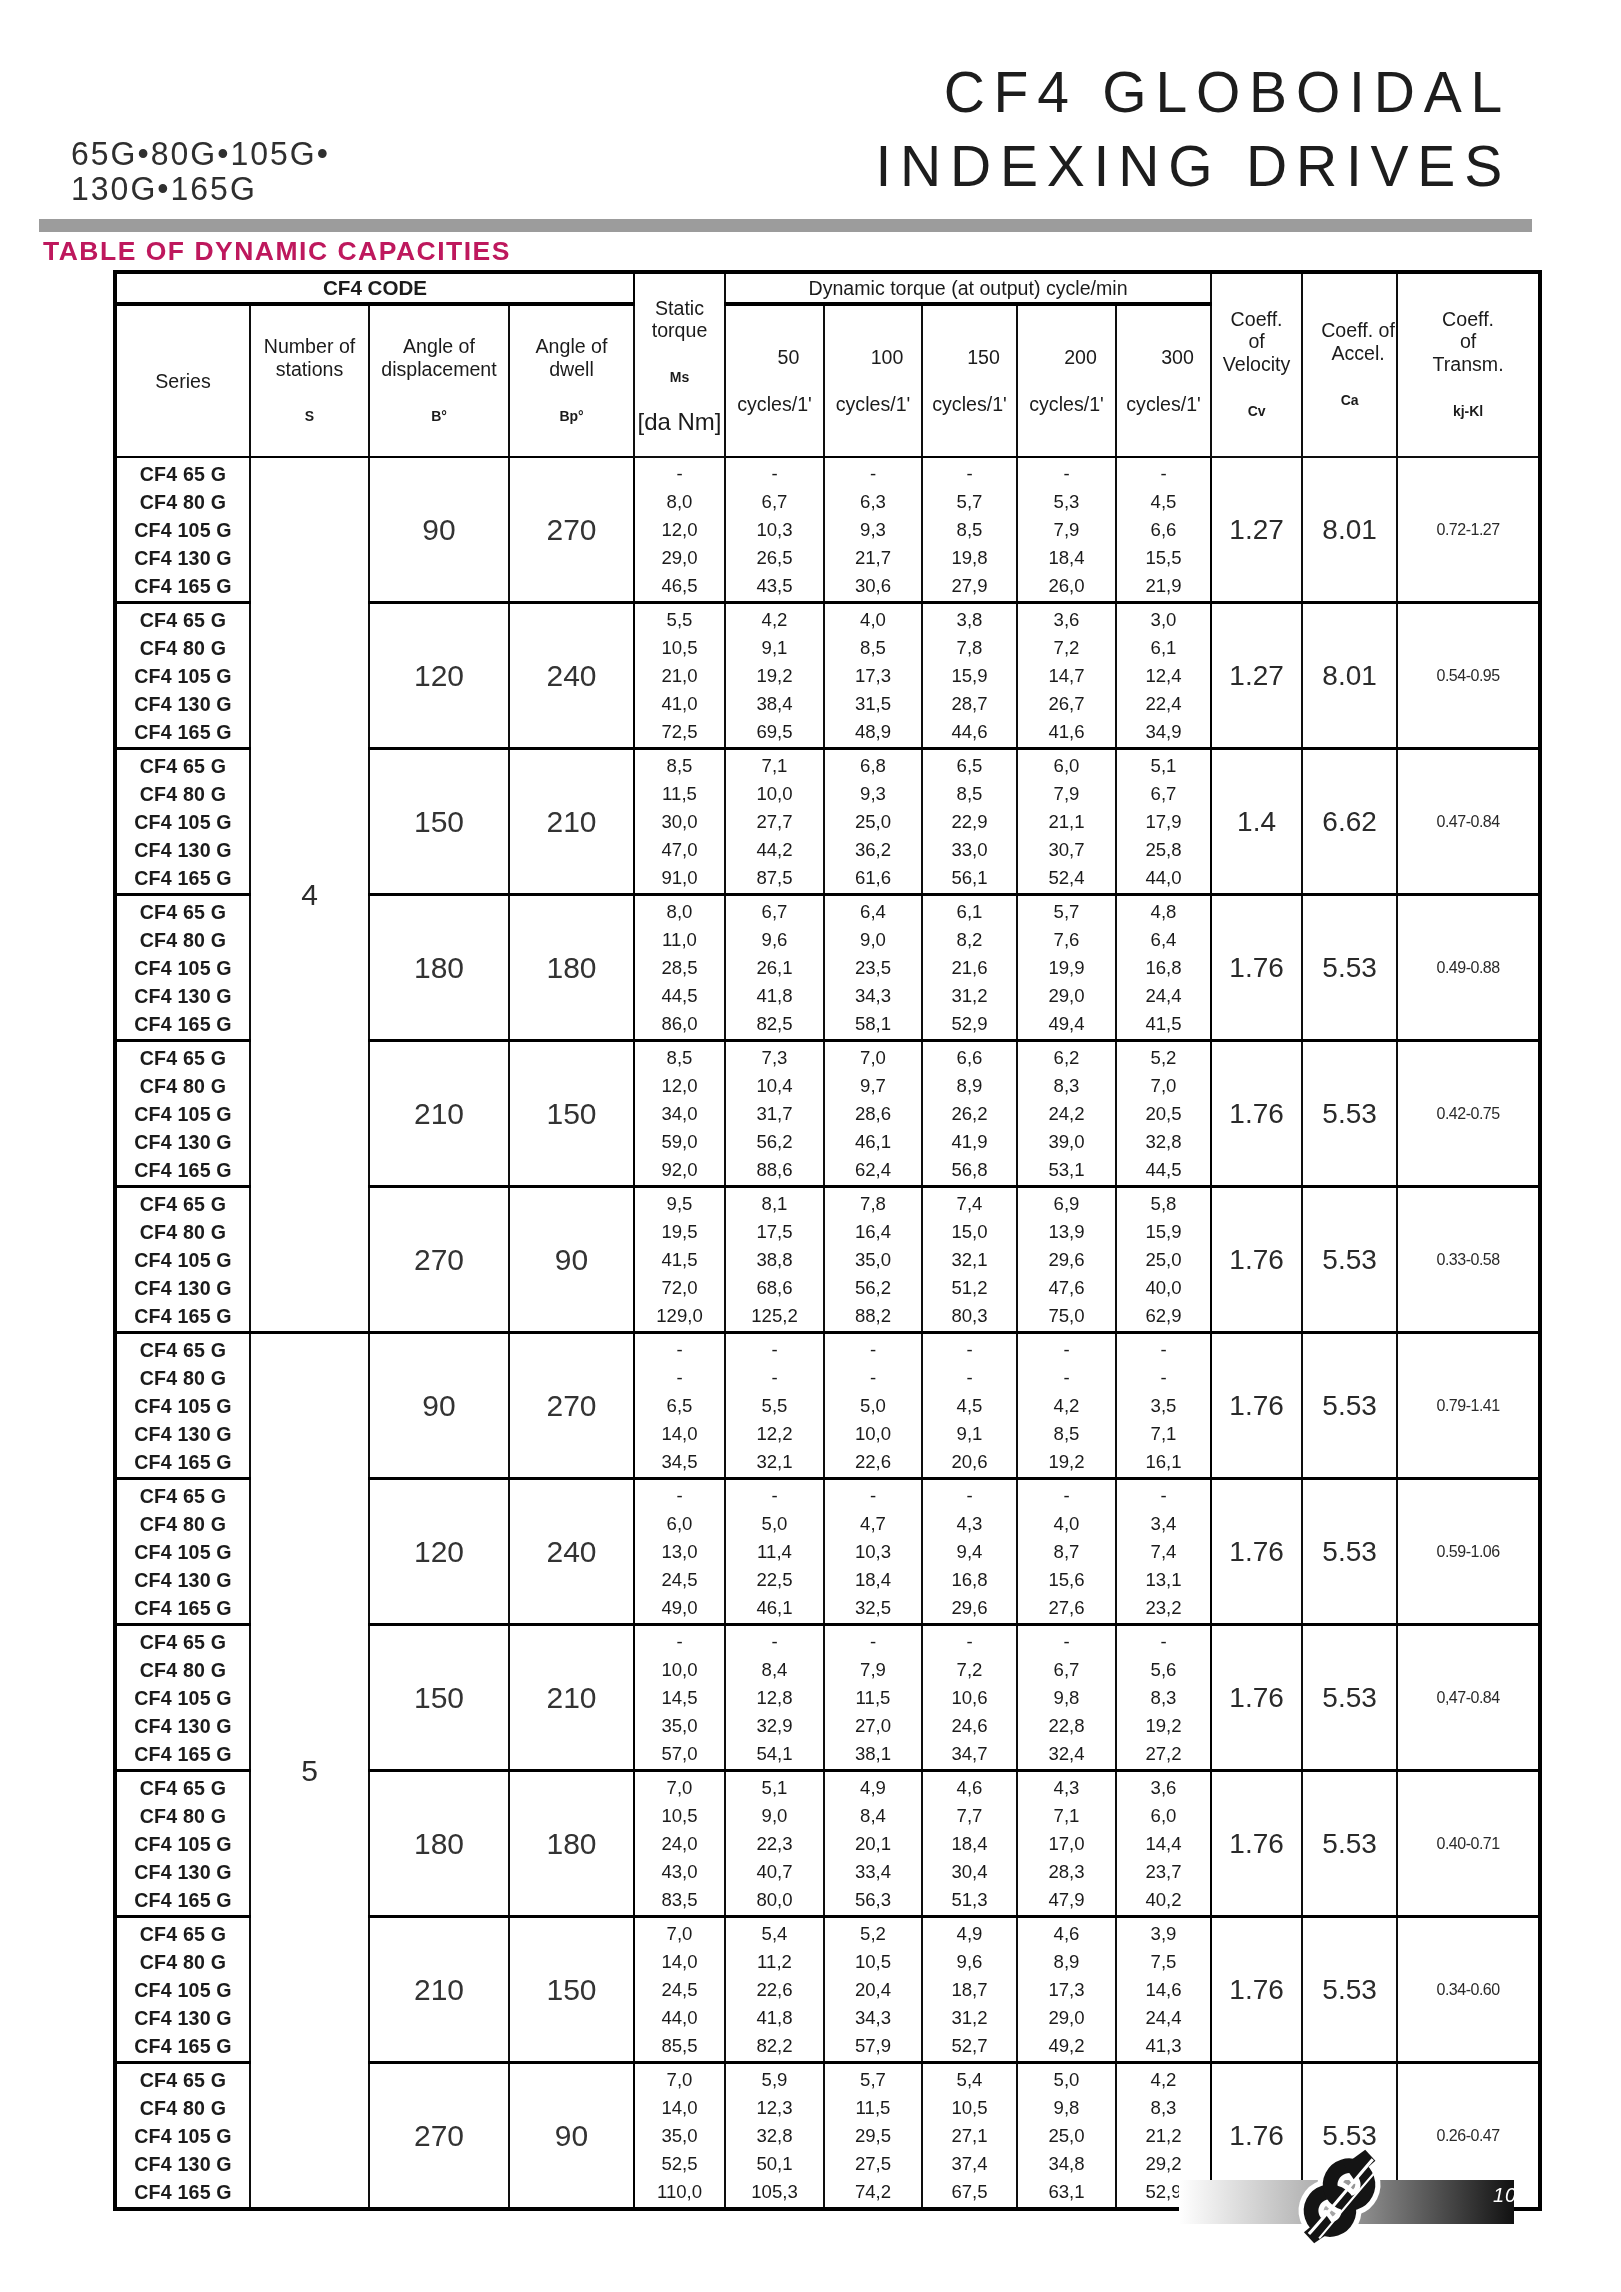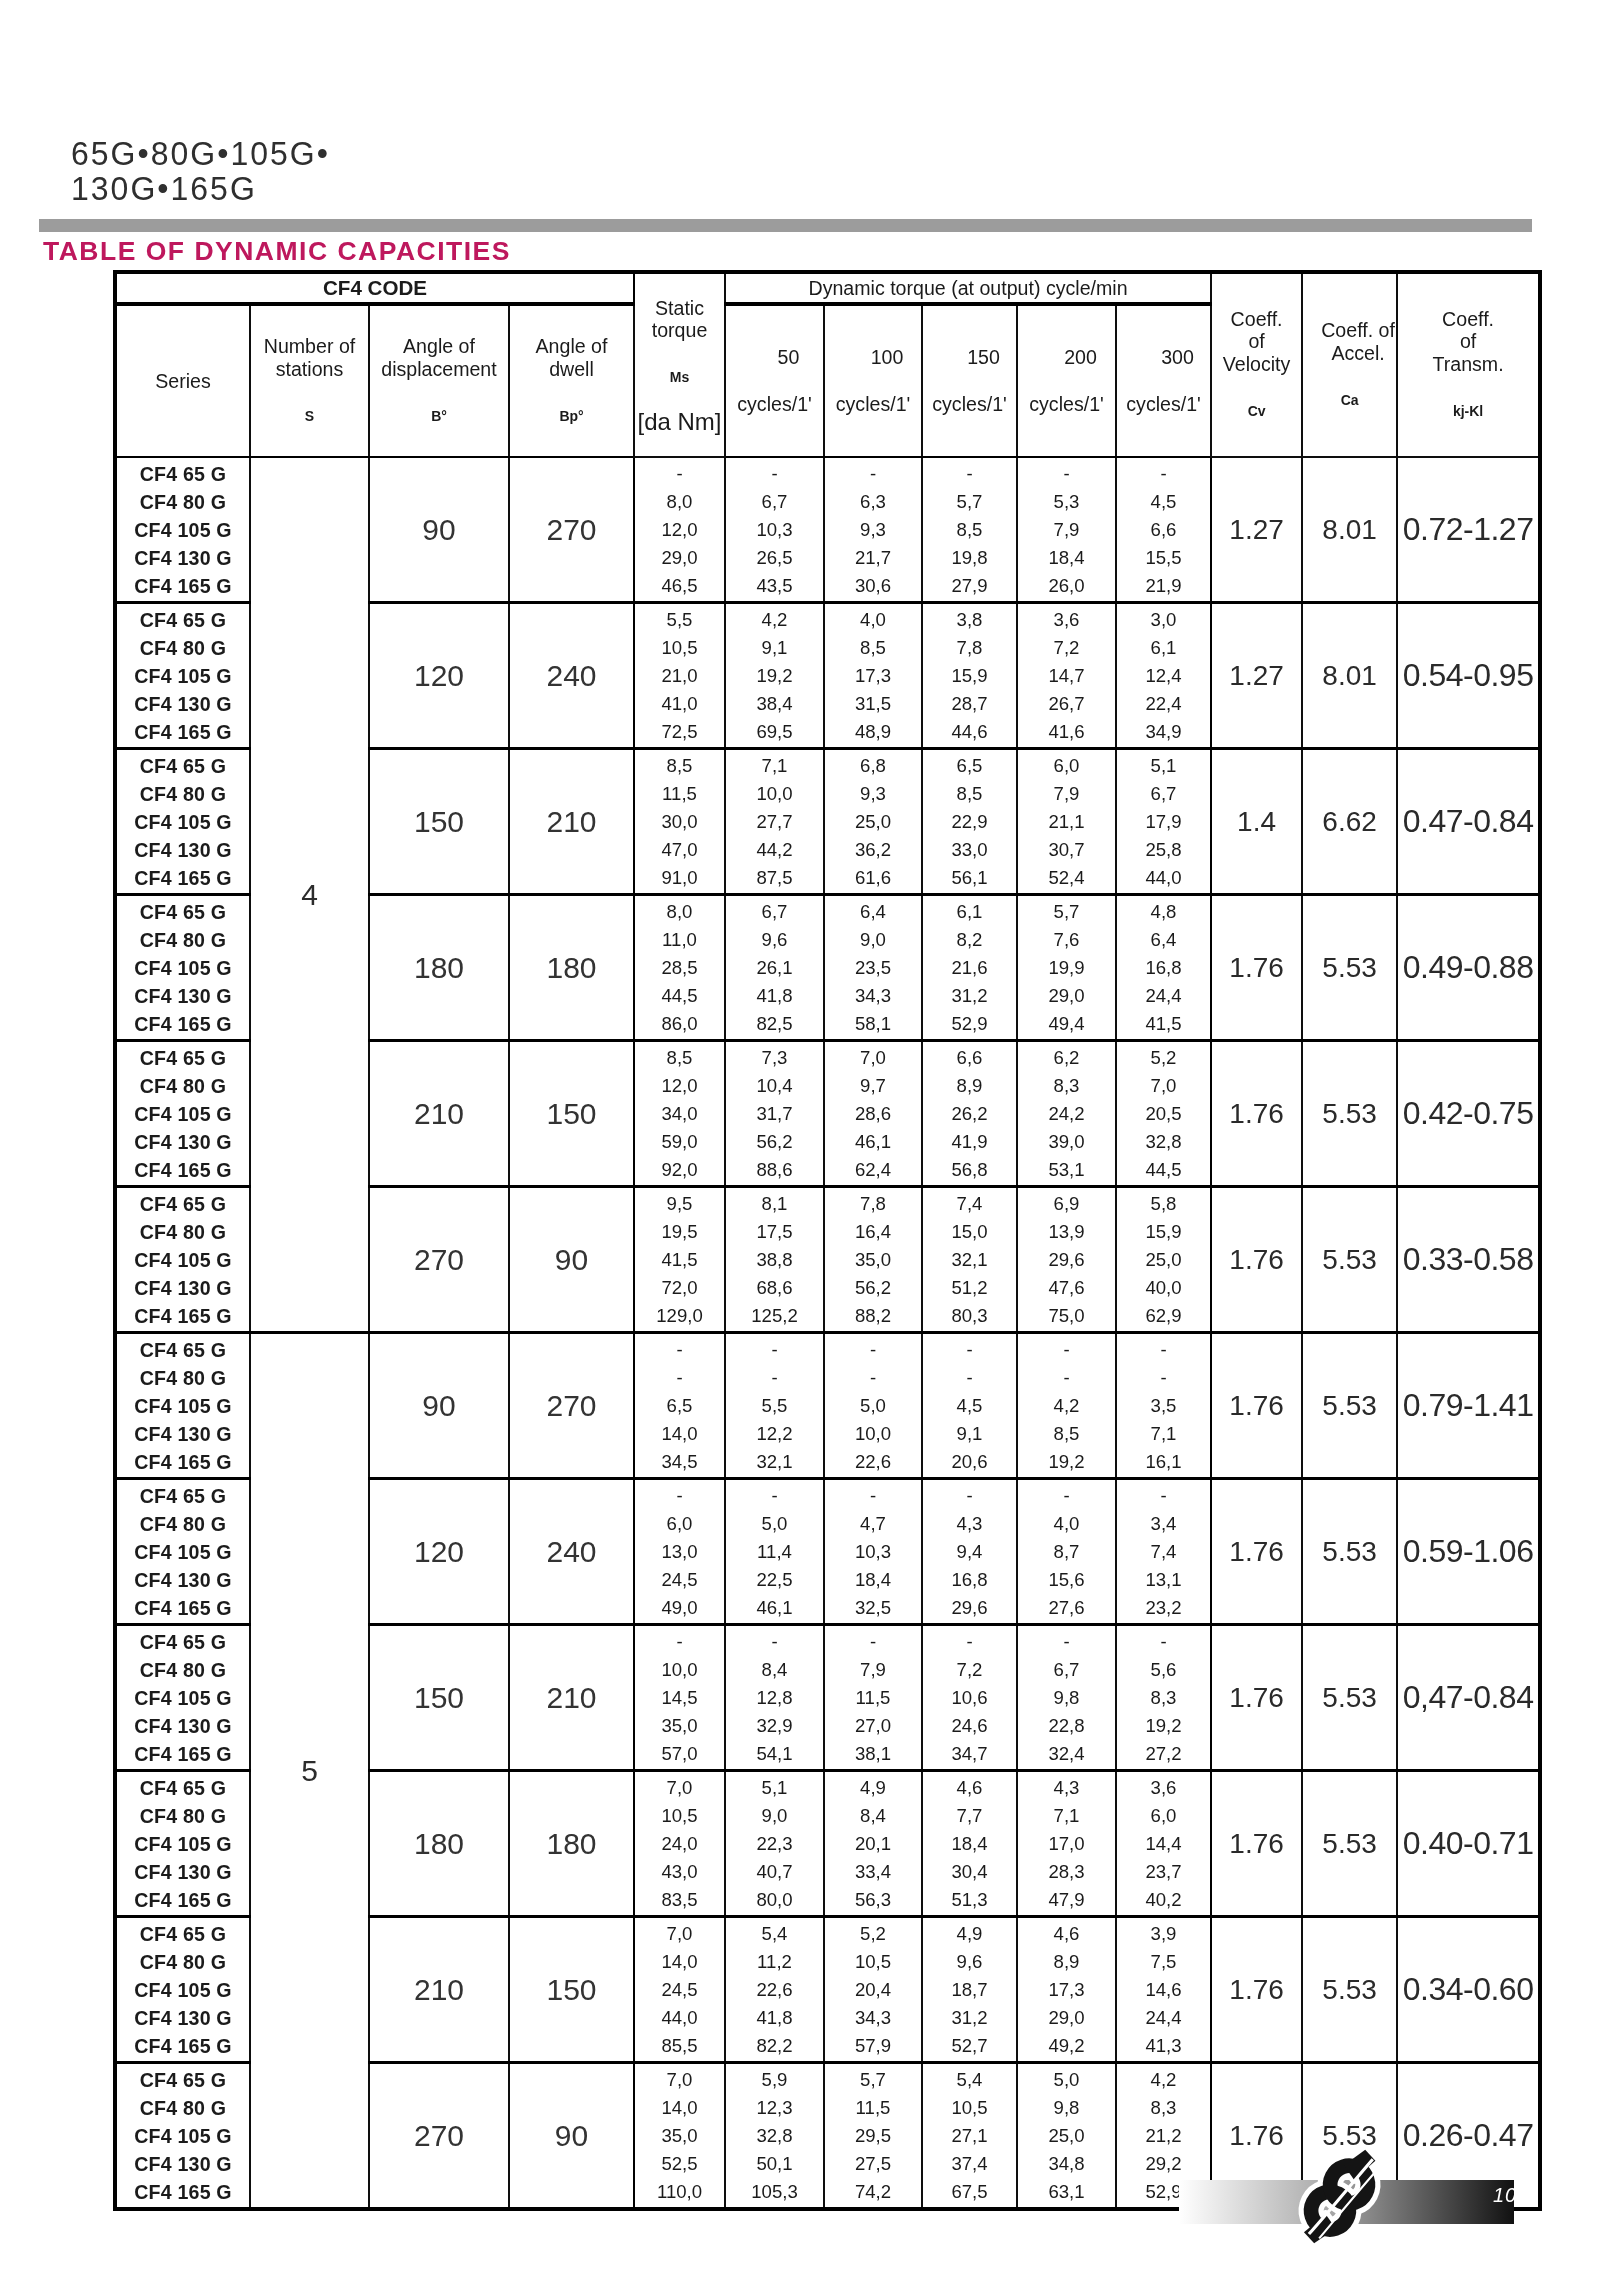--- a/index.html
+++ b/index.html
@@ -46,39 +46,41 @@
   .cyc-rate{ font-size:19.6px; margin-bottom:2px;padding-left:28px; }
   
   tr.grp td{ height:143px; border-bottom:3.9px solid #000; }
   td.stations-cell{
     border-bottom:3.9px solid #000; font-size:30px; color:#2c2c2c; background:#fff;
   }
   td.series-cell div{ font-weight:bold; font-size:19.6px; line-height:28px; letter-spacing:0.2px; }
   td.num-cell div{ font-size:18.6px; line-height:28px; }
   td.angle-cell{ font-size:30px; color:#333; }
   td.coef-cell{ font-size:28px; color:#2a2a2a; }
-  td.kj-cell{ font-size:32px; letter-spacing:-0.5px; }
+  td.kj-cell{ font-size:16px; letter-spacing:-0.5px; }
   td.bp-cell, td.c300-cell{ border-right:2.9px solid #000; }
   
   .footer-bar{
     position:absolute; left:1179px; top:2180px; width:335px; height:44px;
     background:linear-gradient(to right,#ffffff 0%,#e2e2e2 15%,#a8a8a8 45%,#565656 75%,#111111 100%);
   }
   .page-number{
     position:absolute; left:1493px; top:2184px; font-size:20px; color:#ffffff; letter-spacing:1px;font-style:italic;
   }
   .brand-logo{ position:absolute; left:1282px; top:2143px; width:116px; height:110px; }
 </style>
 </head>
 <body>
 
 <div class="page">
 
   <div class="models" style="white-space: pre-line;">65G•80G•105G•
 130G•165G</div>
+  <div class="doc-title" style="white-space: pre-line;">CF4 GLOBOIDAL
+INDEXING DRIVES</div>
   <div class="gray-bar"></div>
   <div class="section-title">TABLE OF DYNAMIC CAPACITIES</div>
 
   <table class="cap-table">
     <colgroup>
       <col style="width:135px">
         <col style="width:119px">
         <col style="width:140px">
         <col style="width:125px">
       <col style="width:91px">

